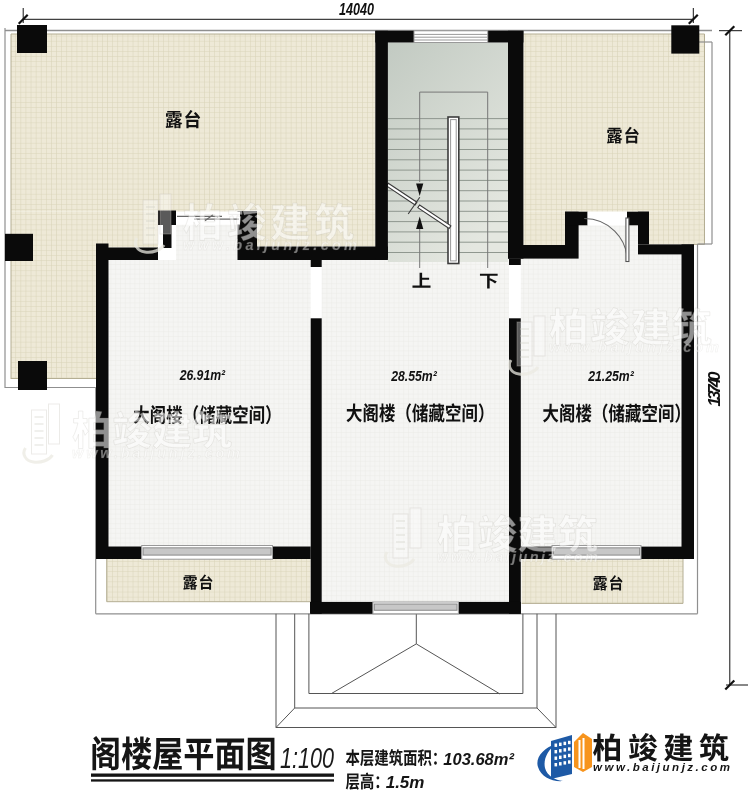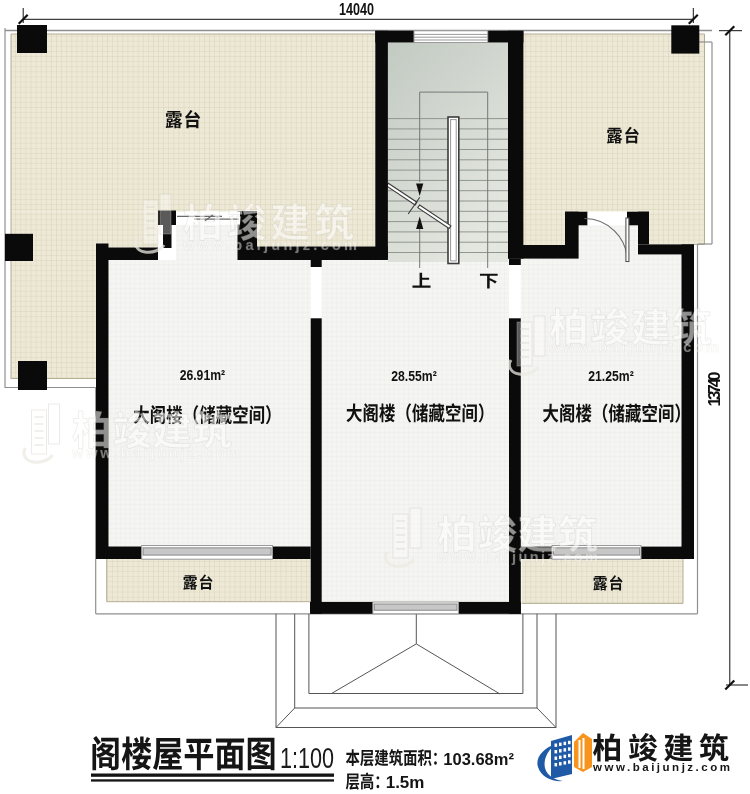--- a/index.html
+++ b/index.html
@@ -1,15 +1,15 @@
 <!DOCTYPE html>
 <html><head><meta charset="utf-8"><style>
 html,body{margin:0;padding:0;background:#fff;}
 *{font-family:"Liberation Sans",sans-serif;}
-#page{position:relative;width:750px;height:794px;overflow:hidden;background:#fff;}
+#page{position:relative;width:750px;height:794px;overflow:hidden;background:#fff;font-style:italic;}
 </style></head><body>
 <div id="page">
 <svg width="750" height="794" viewBox="0 0 750 794">
 <defs>
 <path id="u9732" d="M206 600V542H401V600ZM179 512V454H401V512ZM594 600V542H790V600ZM200 349H341V295H200ZM60 701V519H166V627H438V443H556V627H830V519H941V701H556V732H869V815H131V732H438V701ZM94 196V12L49 9L59 -83C170 -73 324 -59 471 -45L470 41L330 30V96H445V148C459 130 472 109 479 93L536 110V-90H636V-70H773V-88H878V116L923 106C936 132 963 170 983 190C912 199 845 216 787 238C838 278 882 326 912 382L848 416L832 412H684L702 441L625 454H816V512H593V454H612C581 402 524 348 442 307V423H105V222H230V22L182 18V196ZM636 3V64H773V3ZM445 174V176H330V222H442V298C461 285 484 262 497 245C522 259 545 274 566 290C583 270 601 253 622 236C567 209 506 188 445 174ZM817 133H600C635 147 670 164 703 182C738 163 776 146 817 133ZM625 341H772C751 319 727 299 700 281C671 299 646 319 625 341Z"></path>
 <path id="u53f0" d="M161 353V-89H284V-38H710V-88H839V353ZM284 78V238H710V78ZM128 420C181 437 253 440 787 466C808 438 826 412 839 389L940 463C887 547 767 671 676 758L582 695C620 658 660 615 699 572L287 558C364 632 442 721 507 814L386 866C317 746 208 624 173 592C140 561 116 541 89 535C103 503 123 443 128 420Z"></path>
 <path id="u5927" d="M432 849C431 767 432 674 422 580H56V456H402C362 283 267 118 37 15C72 -11 108 -54 127 -86C340 16 448 172 503 340C581 145 697 -2 879 -86C898 -52 938 1 968 27C780 103 659 261 592 456H946V580H551C561 674 562 766 563 849Z"></path>
 <path id="u9601" d="M104 796C151 738 217 660 245 612L347 687C314 734 246 809 199 862ZM398 672C361 613 295 546 200 499C222 484 255 450 270 428C297 444 322 461 346 479C365 458 387 438 411 419C344 388 270 364 196 349V637H79V-90H196V343C216 320 240 281 252 256L296 268V-25H398V15H600V-25H664C673 -47 681 -72 684 -89C769 -89 828 -87 867 -70C906 -52 920 -25 920 36V813H358V705H801V359C733 371 666 390 606 413C669 461 722 518 759 586L682 627L663 623H483L502 652ZM801 345V36C801 19 796 13 777 13H705V271H308C378 292 447 319 510 353C582 313 661 283 743 264C756 288 779 322 801 345ZM398 103V194H600V103ZM417 543H594C567 515 535 489 498 465C463 486 432 509 408 534Z"></path>
 <path id="u697c" d="M829 836C813 795 782 736 757 699L819 669H723V850H612V669H510L575 701C561 735 530 789 506 828L414 787C435 751 459 704 473 669H384V572H540C487 520 416 473 351 445C374 425 408 386 424 361C489 395 557 450 612 510V388H723V512C777 456 843 404 901 372C918 398 953 438 978 458C916 484 847 526 793 572H954V669H844C871 702 901 747 935 791ZM745 218C730 177 709 144 681 117L583 154L620 218ZM423 109C474 92 524 73 573 53C514 32 439 19 345 11C361 -12 381 -55 389 -88C523 -69 623 -43 699 0C766 -31 825 -61 871 -87L949 -1C906 21 851 47 790 73C823 112 848 159 866 218H954V318H670L692 370L576 391C567 367 557 343 545 318H371V218H493C470 178 446 140 423 109ZM160 850V663H46V552H158C132 431 79 290 22 212C40 180 67 125 78 91C108 138 136 203 160 276V-89H269V375C289 335 307 296 317 268L387 350C370 377 295 487 269 521V552H355V663H269V850Z"></path>
 <path id="u50a8" d="M277 740C321 695 372 632 392 590L477 650C454 691 402 751 356 793ZM464 562V454H629C573 396 510 347 441 308C463 287 502 241 516 217L560 247V-87H661V-46H825V-83H931V366H696C722 394 748 423 772 454H968V562H847C893 637 932 718 964 805L858 833C842 787 823 743 802 700V752H710V850H602V752H497V652H602V562ZM710 652H776C758 621 739 591 719 562H710ZM661 118H825V50H661ZM661 203V270H825V203ZM340 -55C357 -36 386 -14 536 75C527 97 514 138 508 168L432 126V539H246V424H331V131C331 86 304 52 285 39C303 17 331 -29 340 -55ZM185 855C148 710 86 564 15 467C32 439 60 376 68 349C84 370 100 394 115 419V-87H218V627C245 693 268 761 286 827Z"></path>

